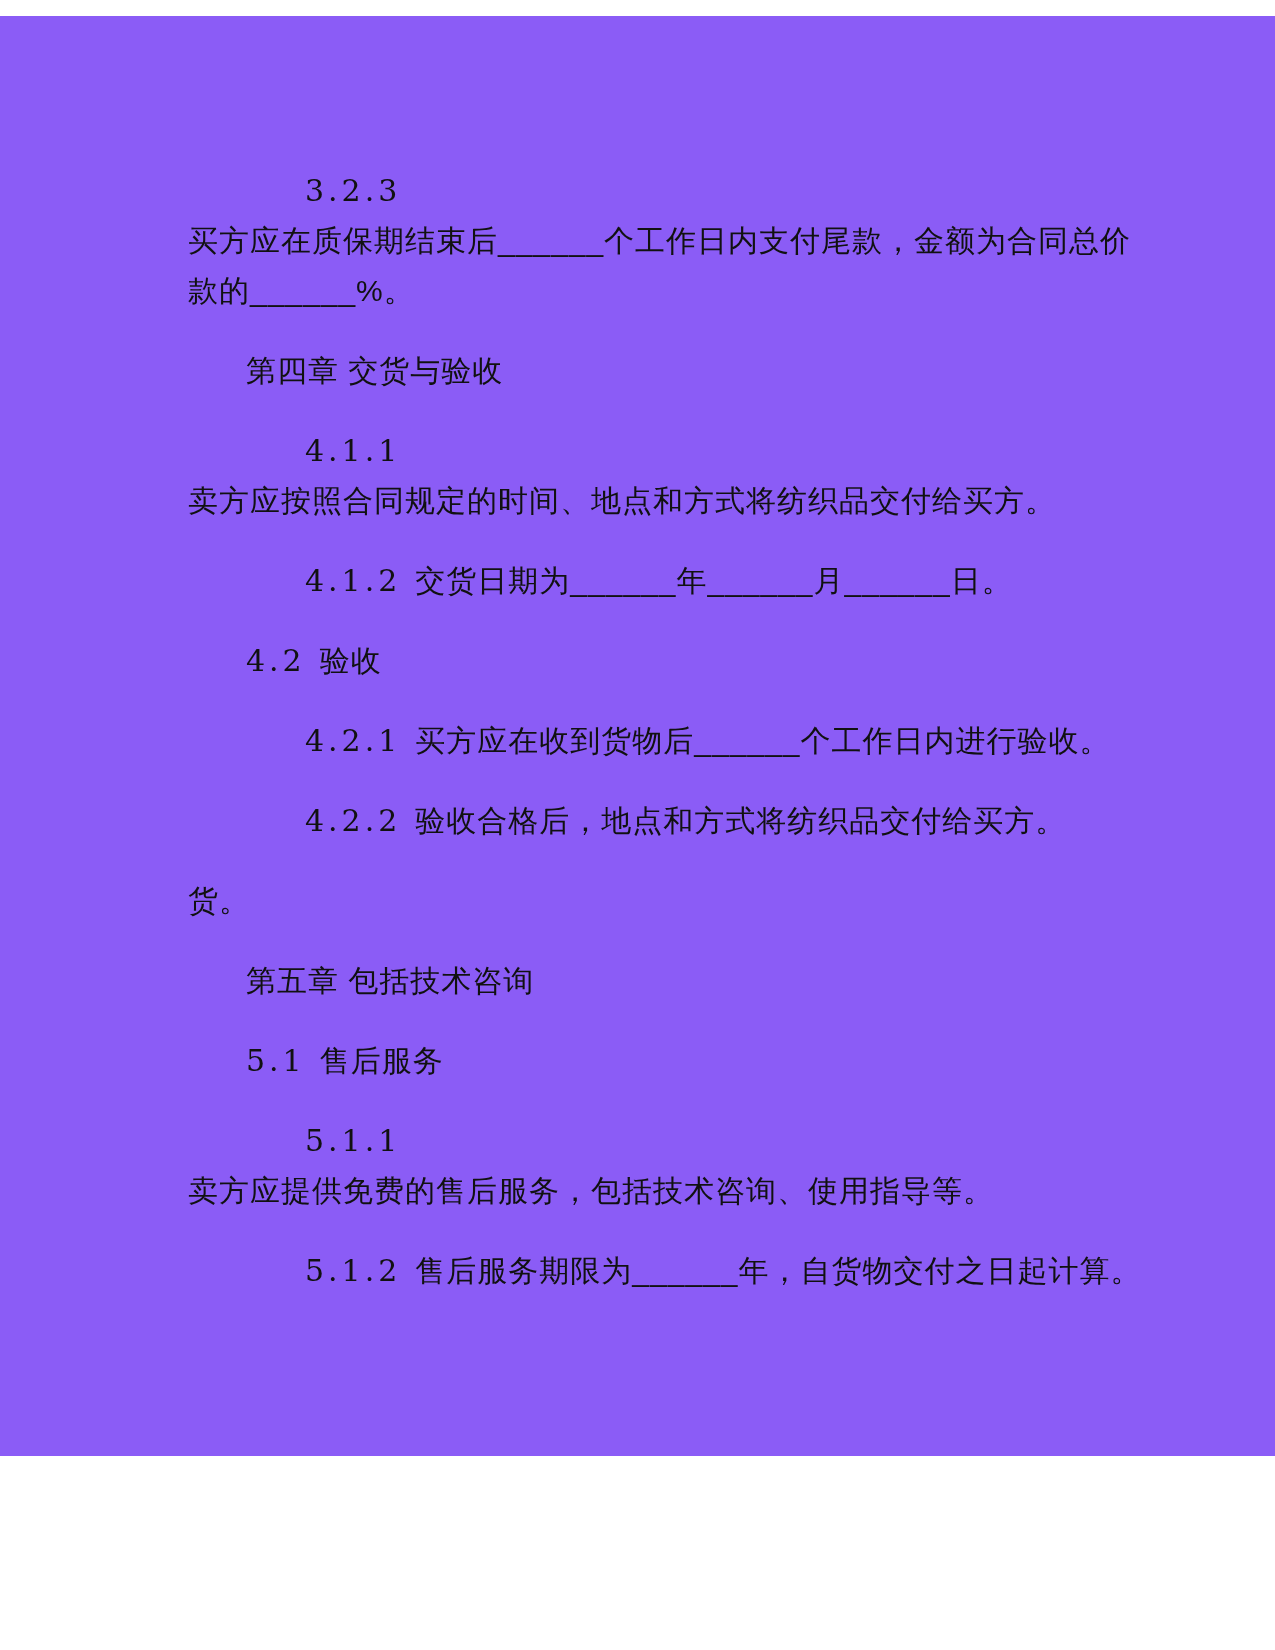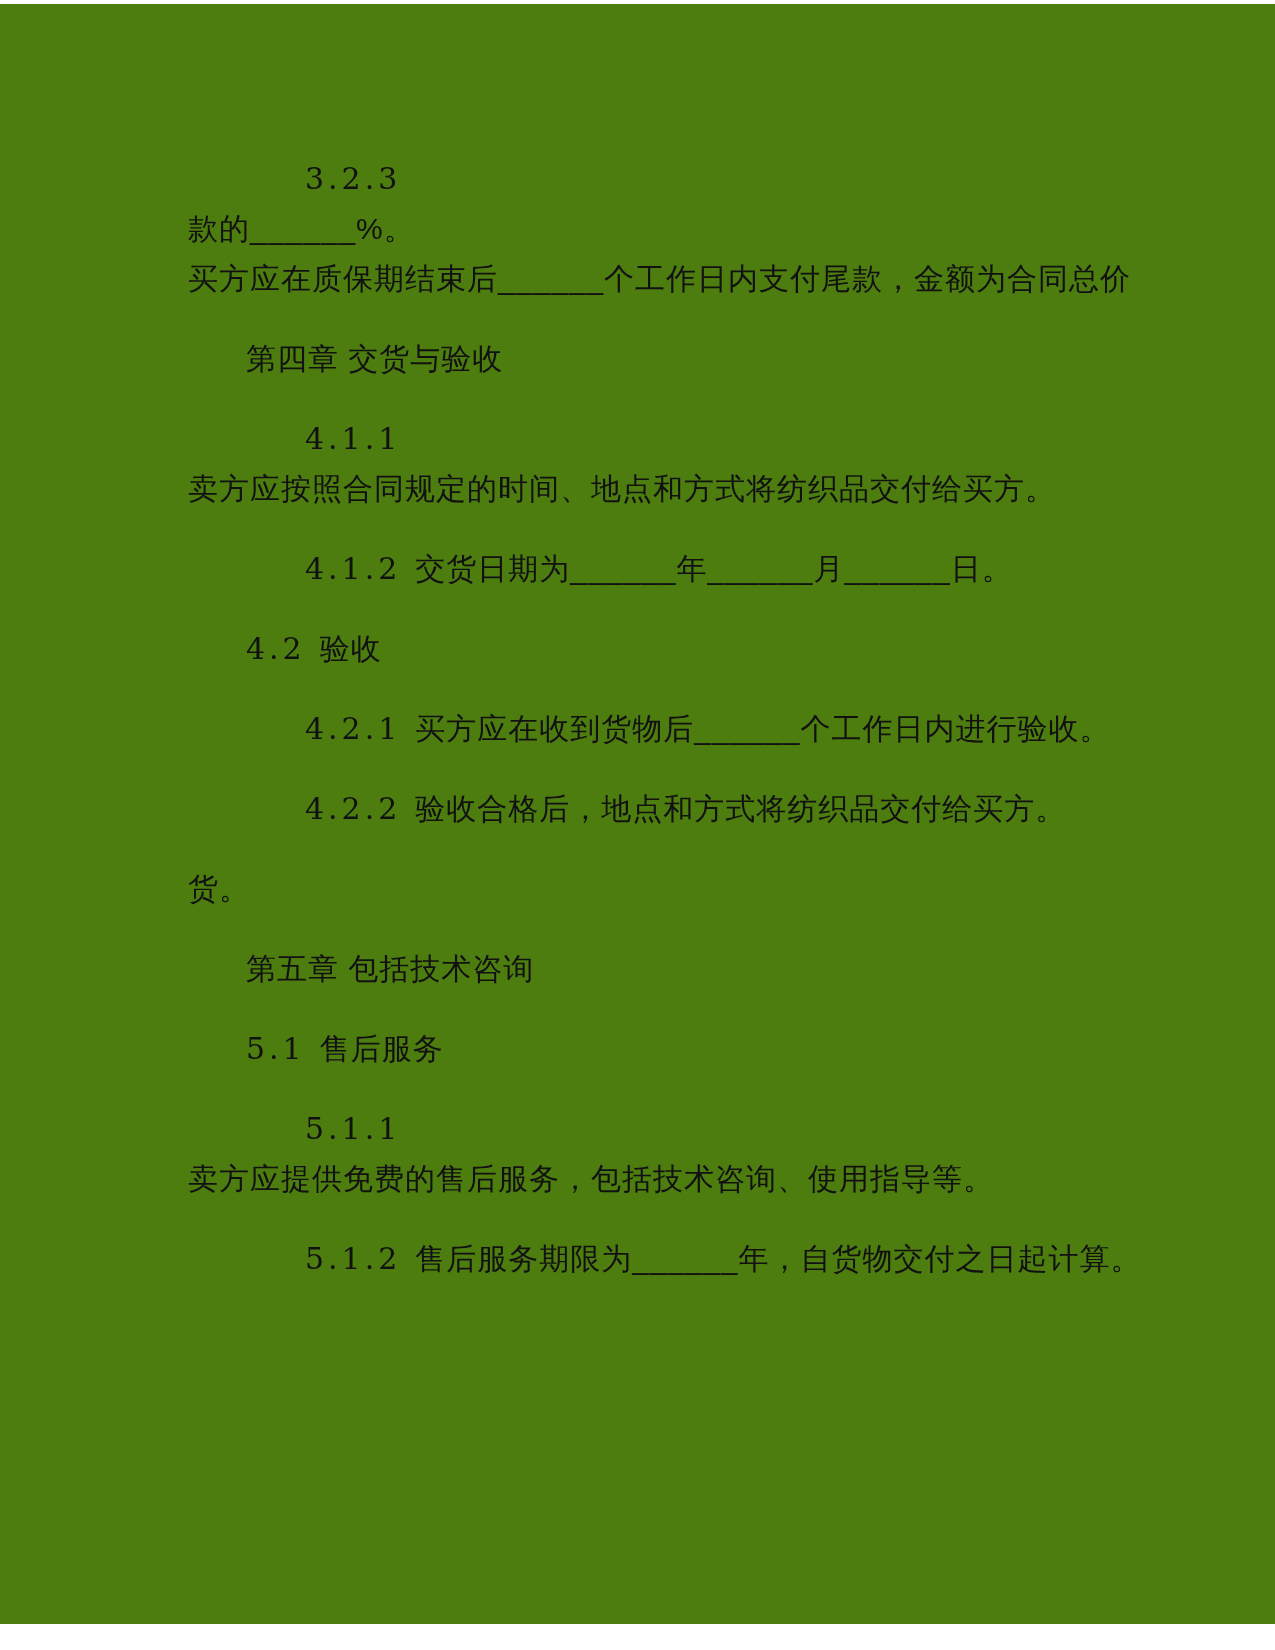--- a/index.html
+++ b/index.html
@@ -3,23 +3,23 @@
 <meta charset="utf-8">
 <style>
   html, body {
     margin: 0;
     padding: 0;
     background: #ffffff;
   }
   .page {
     position: relative;
     width: 1275px;
-    height: 1620px;
-    margin: 4px auto;
-    background: #4d7c0f;
+    height: 1440px;
+    margin: 16px auto;
+    background: #8b5cf6;
     box-sizing: border-box;
     padding: 150px 60px 0 188px;
     color: #1a1a1a;
     font-family: "Liberation Sans", sans-serif;
     overflow: hidden;
   }
   .para {
     margin: 0 0 30px 0;
   }
   .line {
@@ -52,24 +52,24 @@
 </head>
 <body>
 
 <div class="page">
 
   <div class="para">
     <div class="line indent-item">
       <span class="num">3.2.3</span>
     </div>
     <div class="line">
-      <span class="txt">款的______%。</span>
+      <span class="txt">买方应在质保期结束后______个工作日内支付尾款，金额为合同总价</span>
     </div>
     <div class="line">
-      <span class="txt">买方应在质保期结束后______个工作日内支付尾款，金额为合同总价</span>
+      <span class="txt">款的______%。</span>
     </div>
   </div>
 
   <div class="para">
     <div class="line indent-heading">
       <span class="txt heading-txt">第四章 交货与验收</span>
     </div>
   </div>
 
 

